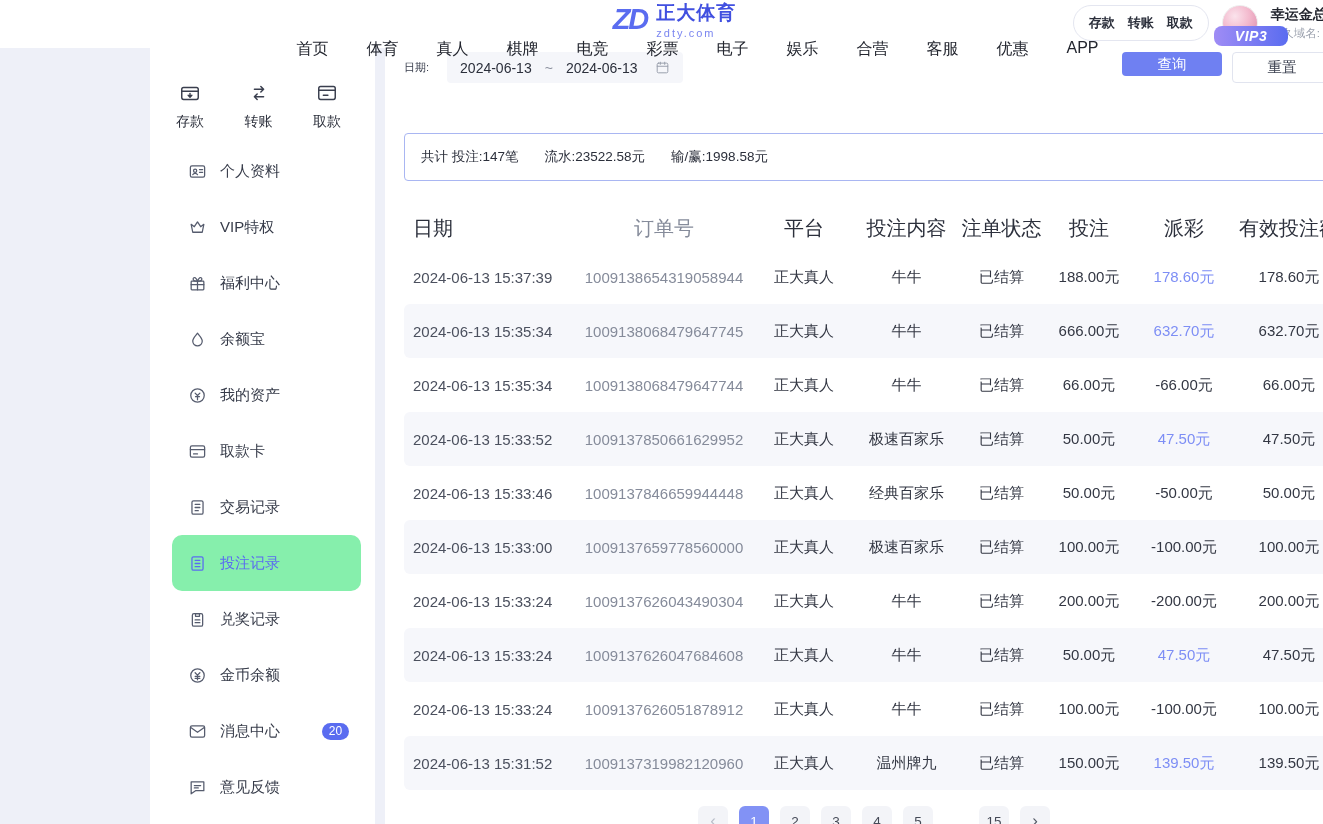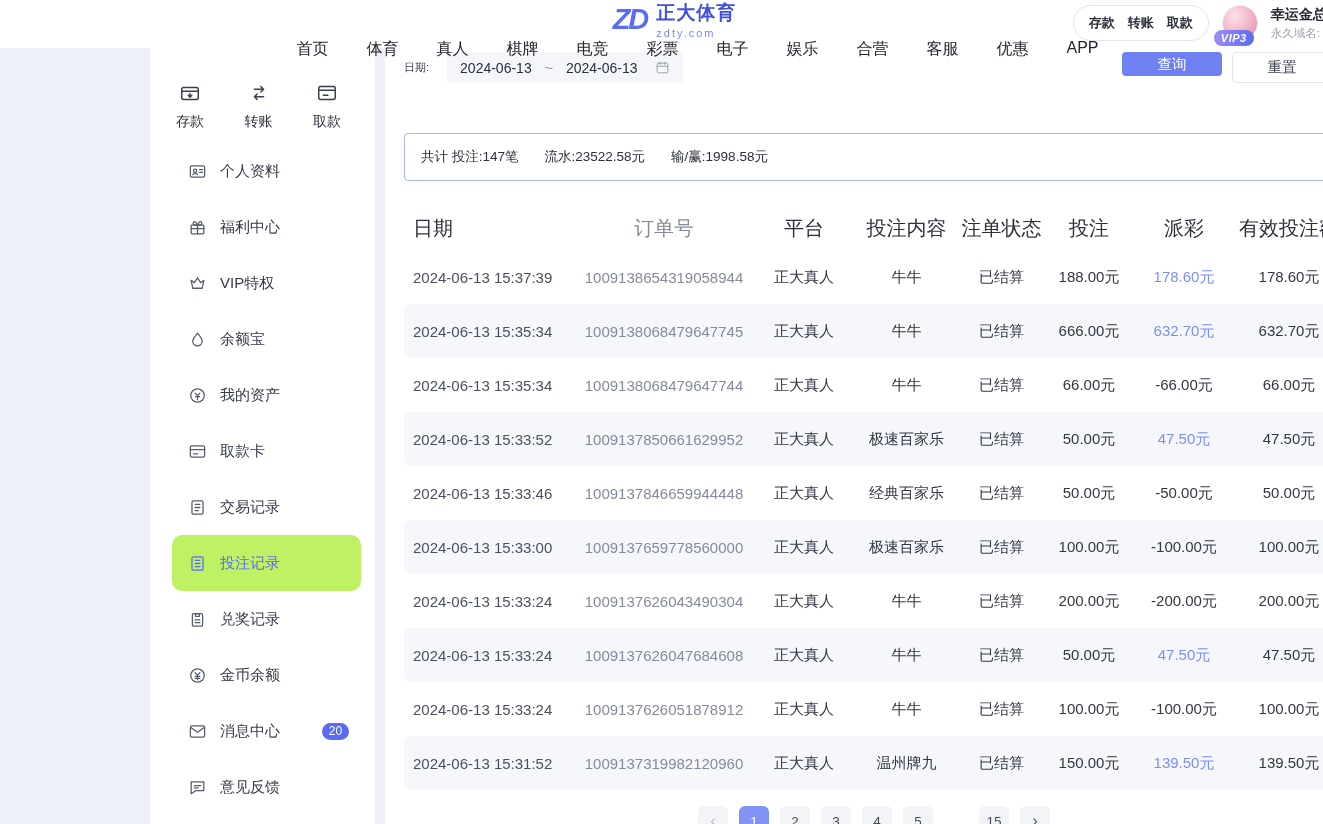--- a/index.html
+++ b/index.html
@@ -13,34 +13,34 @@
   .brand { display:flex; align-items:center; gap:9px; margin-left:26px; cursor:pointer; }
   .logo-mark { font-size:29px; font-weight:800; font-style:italic; color:#5a6cf0; letter-spacing:-2px; line-height:1; }
   .brand-name { font-size:19px; font-weight:700; color:#4150e0; letter-spacing:1px; }
   .brand-domain { font-size:11px; color:#7b86f0; letter-spacing:2px; margin-top:1px; }
   .topnav { display:flex; margin-left:72px; gap:38px; }
   .nav-item { font-size:16px; font-weight:500; color:#23262f; white-space:nowrap; }
   .topbar-right { position:absolute; right:-6px; top:5px; display:flex; align-items:center; gap:13px; }
   .quick-pill { display:flex; gap:13px; border:1px solid #e4e6f0; border-radius:18px; padding:8px 15px; font-size:13px; font-weight:600; color:#2b2f3b; }
   .avatar-wrap { position:relative; width:36px; height:36px; }
   .avatar-img { width:36px; height:36px; border-radius:50%; background:radial-gradient(circle at 35% 30%, #fbe3ec 0%, #f3b9cd 45%, #d983a6 100%); border:1px solid #eee; }
-  .vip-badge { position:absolute; left:-8px; bottom:-5px; background:linear-gradient(90deg,#9f8cf5,#5a6cf0); color:#fff; font-size:11px; font-weight:700; font-style:italic; padding:2px 7px; border-radius:8px; letter-spacing:.5px; }
+  .vip-badge { position:absolute; left:-8px; bottom:-5px; background:linear-gradient(90deg,#9f8cf5,#5a6cf0); color:#fff; font-size:14px; font-weight:700; font-style:italic; padding:2px 21px; border-radius:8px; letter-spacing:.5px; }
   .user-meta { line-height:1.15; }
   .user-name { font-size:14px; font-weight:700; color:#23262f; white-space:nowrap; }
   .user-domain { font-size:11.5px; color:#9aa0ad; margin-top:5px; white-space:nowrap; }
 
   
   .sidebar { position:absolute; left:150px; top:48px; width:225px; height:776px; background:#fff; }
   .sidebar-quick { display:flex; justify-content:space-between; padding:34px 34px 8px 26px; }
   .quick-item { display:flex; flex-direction:column; align-items:center; gap:9px; font-size:14px; color:#2b2f3b; }
   .quick-item svg { color:#3a3f4e; }
   .sidebar-menu { padding:4px 14px 0 22px; display:flex; flex-direction:column; }
   .menu-item { height:56px; display:flex; align-items:center; gap:13px; padding:0 12px 0 16px; border-radius:10px; font-size:15px; color:#363b49; }
   .menu-item svg { color:#565c6e; flex-shrink:0; }
-  .menu-item.active { background:#bef264; color:#5a6cf0; }
+  .menu-item.active { background:#86efac; color:#5a6cf0; }
   .menu-item.active svg { color:#5a6cf0; }
   .mi-badge { margin-left:auto; background:#5a6cf0; color:#fff; font-size:12px; min-width:27px; height:17px; border-radius:9px; display:flex; align-items:center; justify-content:center; padding:0 6px; }
 
   
   .main { position:absolute; left:385px; top:48px; width:1015px; height:776px; background:#fff; padding:2px 0 0 19px; }
   .filter-row { position:relative; height:31px; margin-top:2px; display:flex; align-items:center; }
   .filter-label { font-size:11px; color:#3c4150; }
   .date-range { margin-left:18px; background:#f5f6fa; border-radius:4px; height:31px; display:flex; align-items:center; padding:0 13px; gap:13px; font-size:14px; color:#2b2f3b;text-align:right; }
   .date-sep { color:#8a8f9d; }
   .cal-icon { display:flex; align-items:center; color:#9aa0ad; margin-left:4px; }
@@ -145,31 +145,31 @@
         <svg width="19" height="19" viewBox="0 0 24 24" fill="none" stroke="currentColor" stroke-width="1.6" stroke-linecap="round" stroke-linejoin="round">
           <rect x="3" y="5" width="18" height="14" rx="2"></rect>
           <circle cx="9" cy="11" r="2"></circle>
           <path d="M6 16c1-2.2 5-2.2 6 0"></path>
           <path d="M14.5 9.5h4M14.5 13h4"></path>
         </svg>
         <span class="mi-label">个人资料</span>
       </a>
       <a class="menu-item">
         <svg width="19" height="19" viewBox="0 0 24 24" fill="none" stroke="currentColor" stroke-width="1.6" stroke-linecap="round" stroke-linejoin="round">
+          <path d="M4 8l4 3 4-6 4 6 4-3-2 10H6L4 8z"></path>
+        </svg>
+        <span class="mi-label">VIP特权</span>
+      </a>
+      <a class="menu-item">
+        <svg width="19" height="19" viewBox="0 0 24 24" fill="none" stroke="currentColor" stroke-width="1.6" stroke-linecap="round" stroke-linejoin="round">
           <rect x="4" y="9" width="16" height="11" rx="1"></rect>
           <path d="M12 9v11M4 13.5h16"></path>
           <path d="M12 9C9 9 6.5 8 6.5 6.2 6.5 4.8 8 4 9.2 4.8 10.4 5.6 11.4 7.4 12 9zm0 0c3 0 5.5-1 5.5-2.8C17.5 4.8 16 4 14.8 4.8 13.6 5.6 12.6 7.4 12 9z"></path>
         </svg>
         <span class="mi-label">福利中心</span>
-      </a>
-      <a class="menu-item">
-        <svg width="19" height="19" viewBox="0 0 24 24" fill="none" stroke="currentColor" stroke-width="1.6" stroke-linecap="round" stroke-linejoin="round">
-          <path d="M4 8l4 3 4-6 4 6 4-3-2 10H6L4 8z"></path>
-        </svg>
-        <span class="mi-label">VIP特权</span>
       </a>
       <a class="menu-item">
         <svg width="19" height="19" viewBox="0 0 24 24" fill="none" stroke="currentColor" stroke-width="1.6" stroke-linecap="round" stroke-linejoin="round">
           <path d="M12 4c3.2 4 6 6.6 6 10a6 6 0 1 1-12 0c0-3.4 2.8-6 6-10z"></path>
         </svg>
         <span class="mi-label">余额宝</span>
       </a>
       <a class="menu-item">
         <svg width="19" height="19" viewBox="0 0 24 24" fill="none" stroke="currentColor" stroke-width="1.6" stroke-linecap="round" stroke-linejoin="round">
           <circle cx="12" cy="12" r="8.5"></circle>

